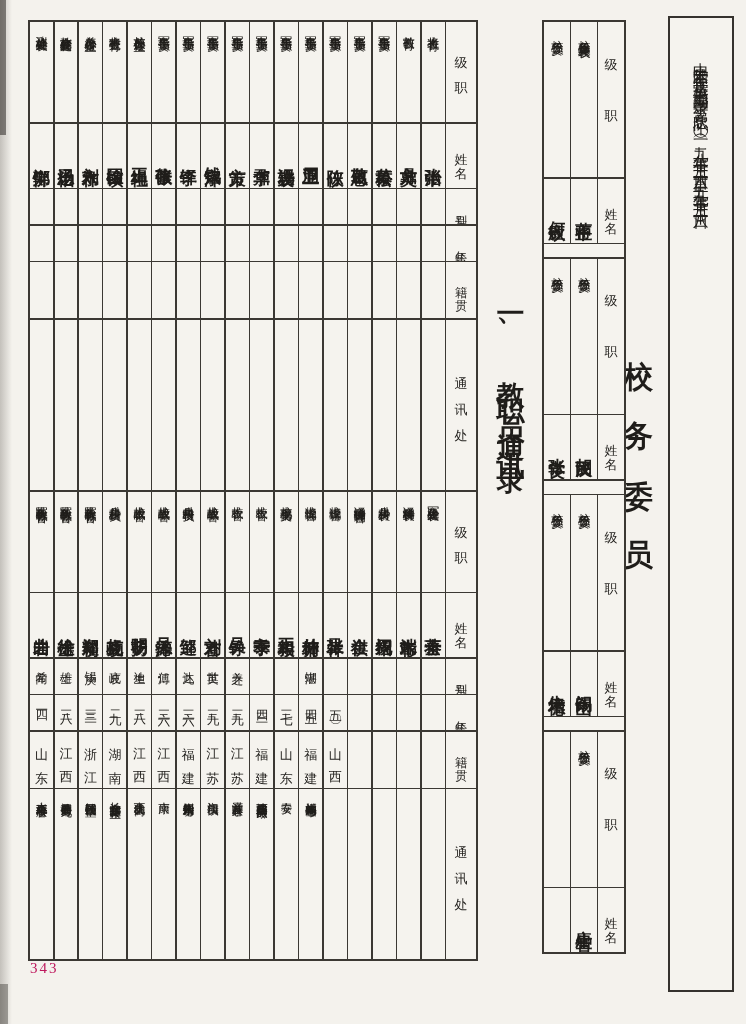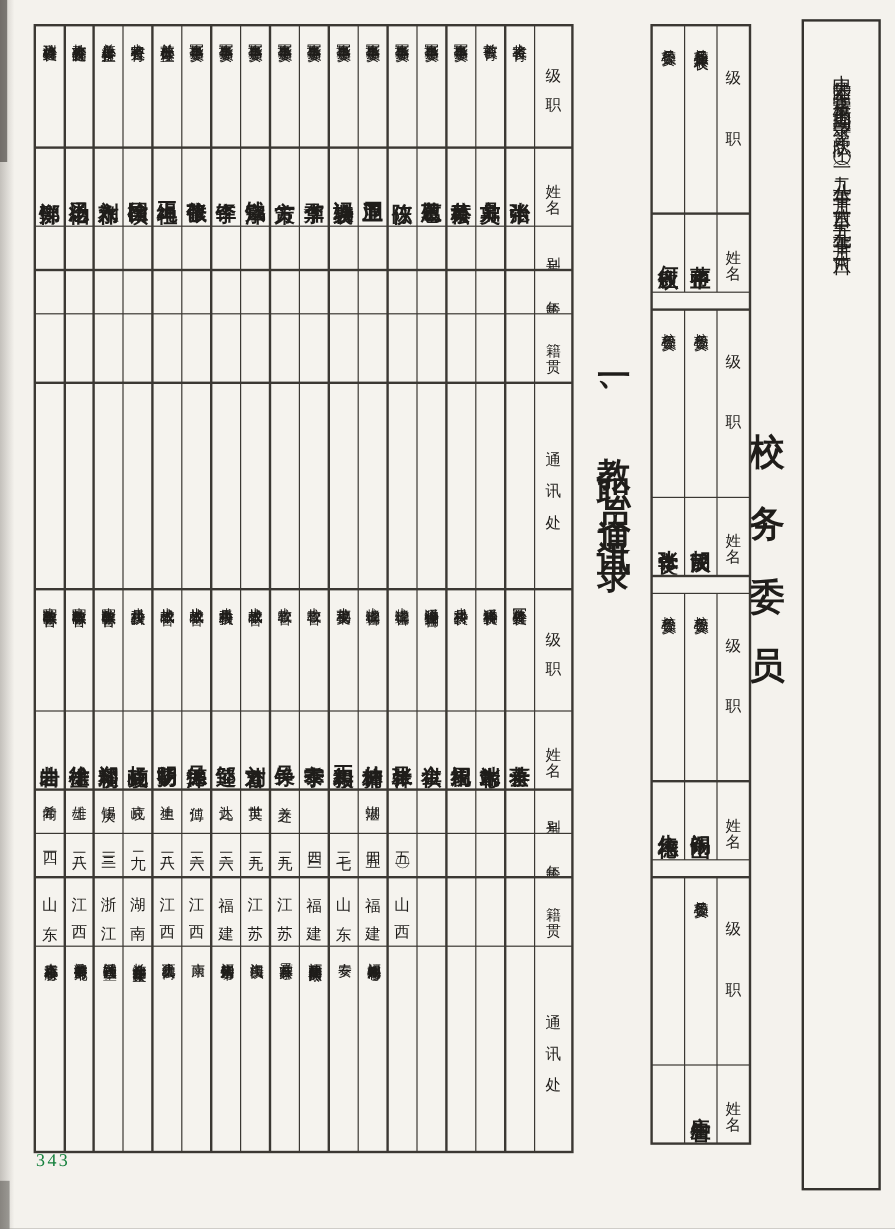--- a/index.html
+++ b/index.html
@@ -81,21 +81,21 @@
   .h-alias .vtext,.h-age .vtext{font-size:12px;letter-spacing:2px;line-height:1;}
   .h-origin .vtext{font-size:12.5px;letter-spacing:14px;line-height:1;}
   .h-address .vtext{font-size:13px;letter-spacing:26px;line-height:1;}
   .c-rank .vtext{font-size:12px;letter-spacing:0.5px;line-height:1.02;padding-top:5px;}
   .c-name .vtext{font-size:17px;font-weight:700;letter-spacing:1px;line-height:1;}
   .c-alias .vtext{font-size:12px;letter-spacing:1px;padding-top:3px;line-height:1;}
   .c-age .vtext{font-size:12.5px;letter-spacing:3px;padding-top:5px;line-height:1;}
   .c-origin .vtext{font-size:13px;letter-spacing:24px;padding-top:5px;line-height:1;}
   .c-address .vtext{font-size:11.5px;letter-spacing:0.5px;line-height:1.08;padding-top:4px;}
   
-  .page-number{position:absolute;left:30px;top:960px;font-size:15px;letter-spacing:2px;color:#15803d;}
+  .page-number{position:absolute;left:30px;top:960px;font-size:15px;letter-spacing:2px;color:#be185d;}
 </style>
 </head>
 <body>
 
 <div class="edge-shade"></div>
 <div class="corner-smudge-top"></div>
 <div class="corner-smudge-bottom"></div>
 
 <div class="title-box">
   <span class="vtext">中央陆军军官学校第七期同学录（第一总队）①（一九二八年十二月二十八日至一九二九年十二月二十八日）</span>

